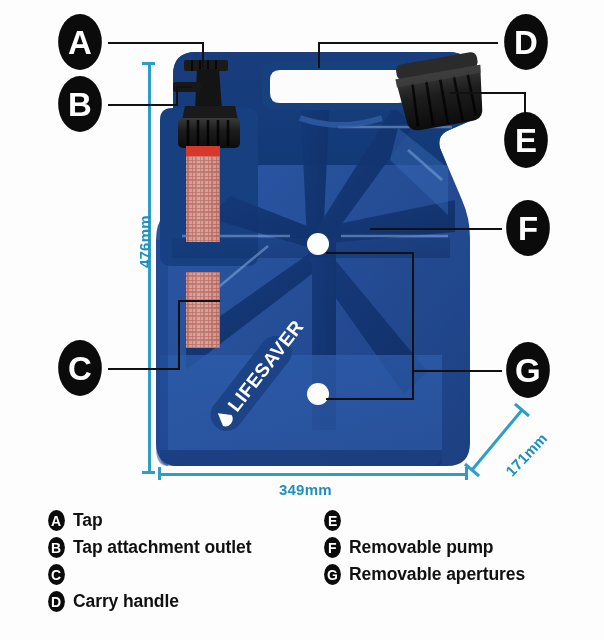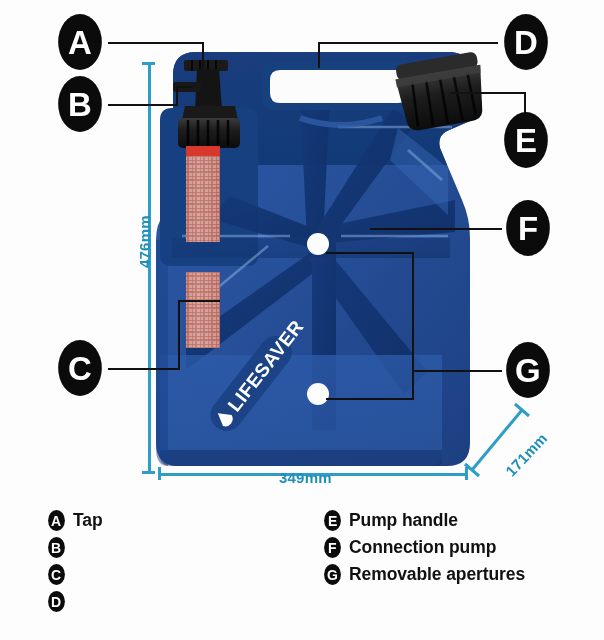--- a/index.html
+++ b/index.html
@@ -256,21 +256,21 @@
   </div>
 
   <div class="dim dim-v" style="left:148px; top:62px; height:412px;"></div>
   <div class="dim dim-cap-h" style="left:142px; top:62px;"></div>
   <div class="dim dim-cap-h" style="left:142px; top:471px;"></div>
   <div class="dim-label rot-90" style="left:136px; top:268px;">476mm</div>
 
   <div class="dim dim-h" style="left:158px; top:473px; width:310px;"></div>
   <div class="dim dim-cap-v" style="left:158px; top:467px;"></div>
   <div class="dim dim-cap-v" style="left:465px; top:467px;"></div>
-  <div class="dim-label" style="left:279px; top:469px;">349mm</div>
+  <div class="dim-label" style="left:279px; top:481px;">349mm</div>
 
   <svg style="position:absolute; left:460px; top:398px; width:110px; height:90px; z-index:25;">
     <g stroke="#2f9ec6" stroke-width="3" fill="none">
       <line x1="12" y1="72" x2="62" y2="12"></line>
       <line x1="5" y1="66" x2="19" y2="78"></line>
       <line x1="55" y1="6" x2="69" y2="18"></line>
     </g>
   </svg>
   <div class="dim-label rot-45" style="left:502px; top:468px;">171mm</div>
 
@@ -326,45 +326,46 @@
       <div class="legend-row">
         <div class="legend-badge">
             <span>A</span>
           </div>
         <div class="legend-text">Tap</div>
       </div>
       <div class="legend-row">
         <div class="legend-badge">
             <span>B</span>
           </div>
+        <div class="legend-text">Tap attachment outlet</div>
       </div>
       <div class="legend-row">
         <div class="legend-badge">
             <span>C</span>
           </div>
       </div>
       <div class="legend-row">
         <div class="legend-badge">
             <span>D</span>
           </div>
+        <div class="legend-text">Carry handle</div>
       </div>
     </div>
 
     <div class="legend-col" id="legend-col-right">
       <div class="legend-row">
         <div class="legend-badge">
             <span>E</span>
           </div>
-        <div class="legend-text">Pump handle</div>
       </div>
       <div class="legend-row">
         <div class="legend-badge">
             <span>F</span>
           </div>
-        <div class="legend-text">Connection pump</div>
+        <div class="legend-text">Removable pump</div>
       </div>
       <div class="legend-row">
         <div class="legend-badge">
             <span>G</span>
           </div>
         <div class="legend-text">Removable apertures</div>
       </div>
     </div>
 
   </div>

